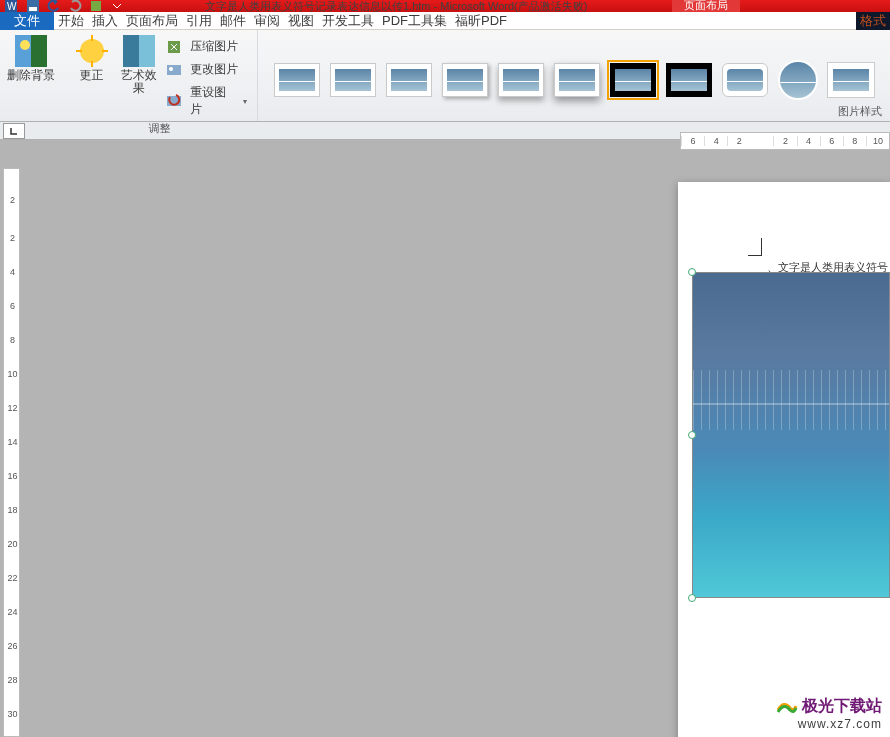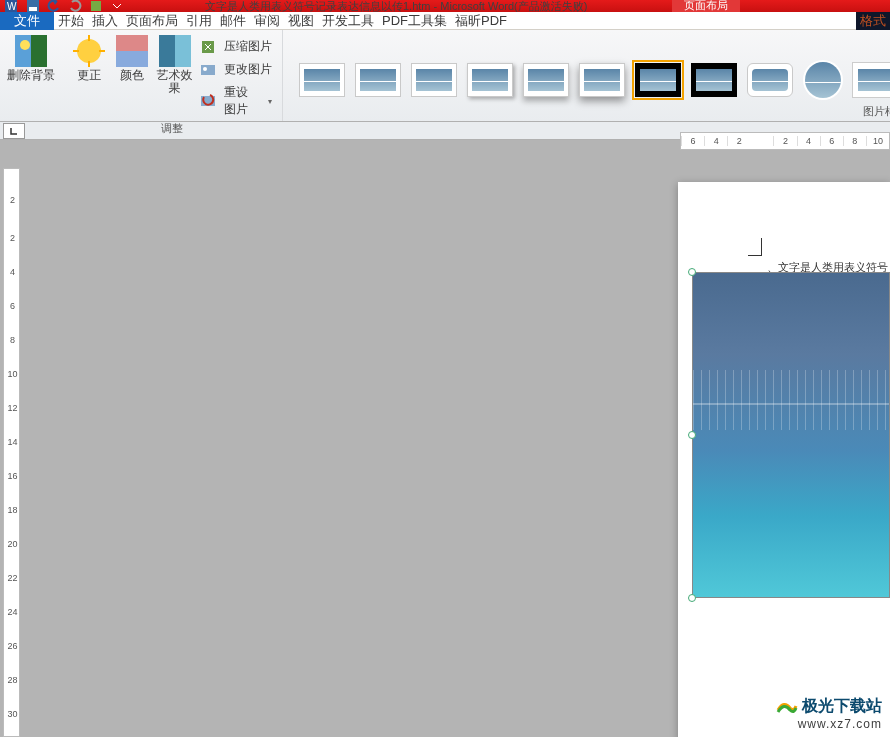--- a/index.html
+++ b/index.html
@@ -57,21 +57,21 @@
 .sel-image::before { content: ""; position: absolute; top: 40%; left: 0; right: 0; height: 2px; background: rgba(255,255,255,0.3); }
 .bridge-lines { position: absolute; top: 30%; left: 0; right: 0; height: 60px; background: repeating-linear-gradient(90deg, rgba(255,255,255,0.25) 0 1px, transparent 1px 8px); }
 .handle { position: absolute; width: 8px; height: 8px; background: #fff; border: 1px solid #4a7; border-radius: 50%; }
 .handle.tl { left: -5px; top: -5px; }
 .handle.ml { left: -5px; top: 50%; margin-top: -4px; }
 .handle.bl { left: -5px; bottom: -5px; }
 .cursor-mark { position: absolute; top: 56px; left: 70px; width: 14px; height: 18px; border-bottom: 1px solid #333; border-right: 1px solid #333; }
 
 
 .watermark { position: absolute; right: 8px; bottom: 6px; text-align: right; }
-.wm1 { color: #0c4a6e; font-size: 16px; font-weight: bold; }
+.wm1 { color: #701a75; font-size: 16px; font-weight: bold; }
 .wm1 .logo { display: inline-block; width: 22px; height: 18px; vertical-align: middle; margin-right: 4px; }
 .wm2 { color: #404040; font-size: 12px; letter-spacing: 1px; }
 
 
 .mini { position: relative; overflow: hidden; }
 .mini::after { content:""; position:absolute; left:0; right:0; top:55%; height:1px; background:#fff; }
 </style>
 </head>
 <body>
 
@@ -153,29 +153,20 @@
               <circle cx="16" cy="16" r="12" fill="#ffd040"></circle>
               <g stroke="#ffb000" stroke-width="2">
                 <line x1="16" y1="0" x2="16" y2="6"></line>
                 <line x1="16" y1="26" x2="16" y2="32"></line>
                 <line x1="0" y1="16" x2="6" y2="16"></line>
                 <line x1="26" y1="16" x2="32" y2="16"></line>
               </g>
             </svg>
         </div>
         <div class="big-button-label">更正</div>
-      </div>
-      <div class="big-button">
-        <div class="big-button-icon">
-          <svg width="32" height="32">
-              <rect width="32" height="32" fill="#d88"></rect>
-              <rect x="0" y="16" width="32" height="16" fill="#8ad"></rect>
-            </svg>
-        </div>
-        <div class="big-button-label">颜色</div>
       </div>
       <div class="big-button">
         <div class="big-button-icon">
           <svg width="32" height="32">
               <rect width="32" height="32" fill="#3a7a9a"></rect>
               <rect x="16" width="16" height="32" fill="#7ac0d8"></rect>
             </svg>
         </div>
         <div class="big-button-label">艺术效果</div>
       </div>

